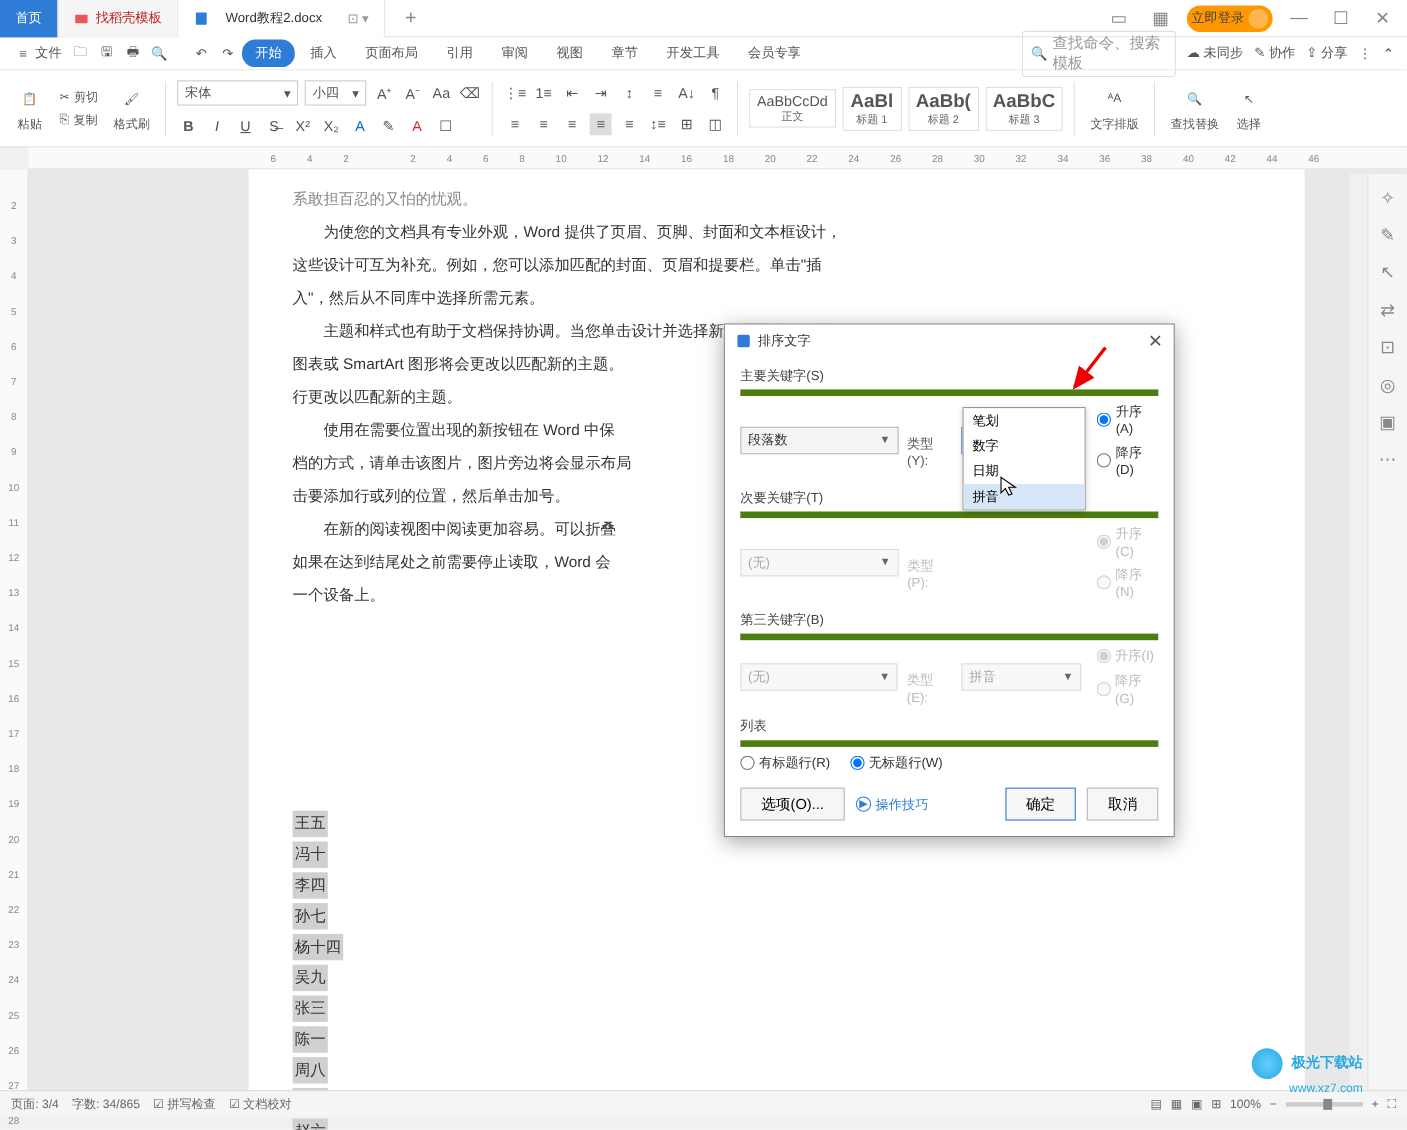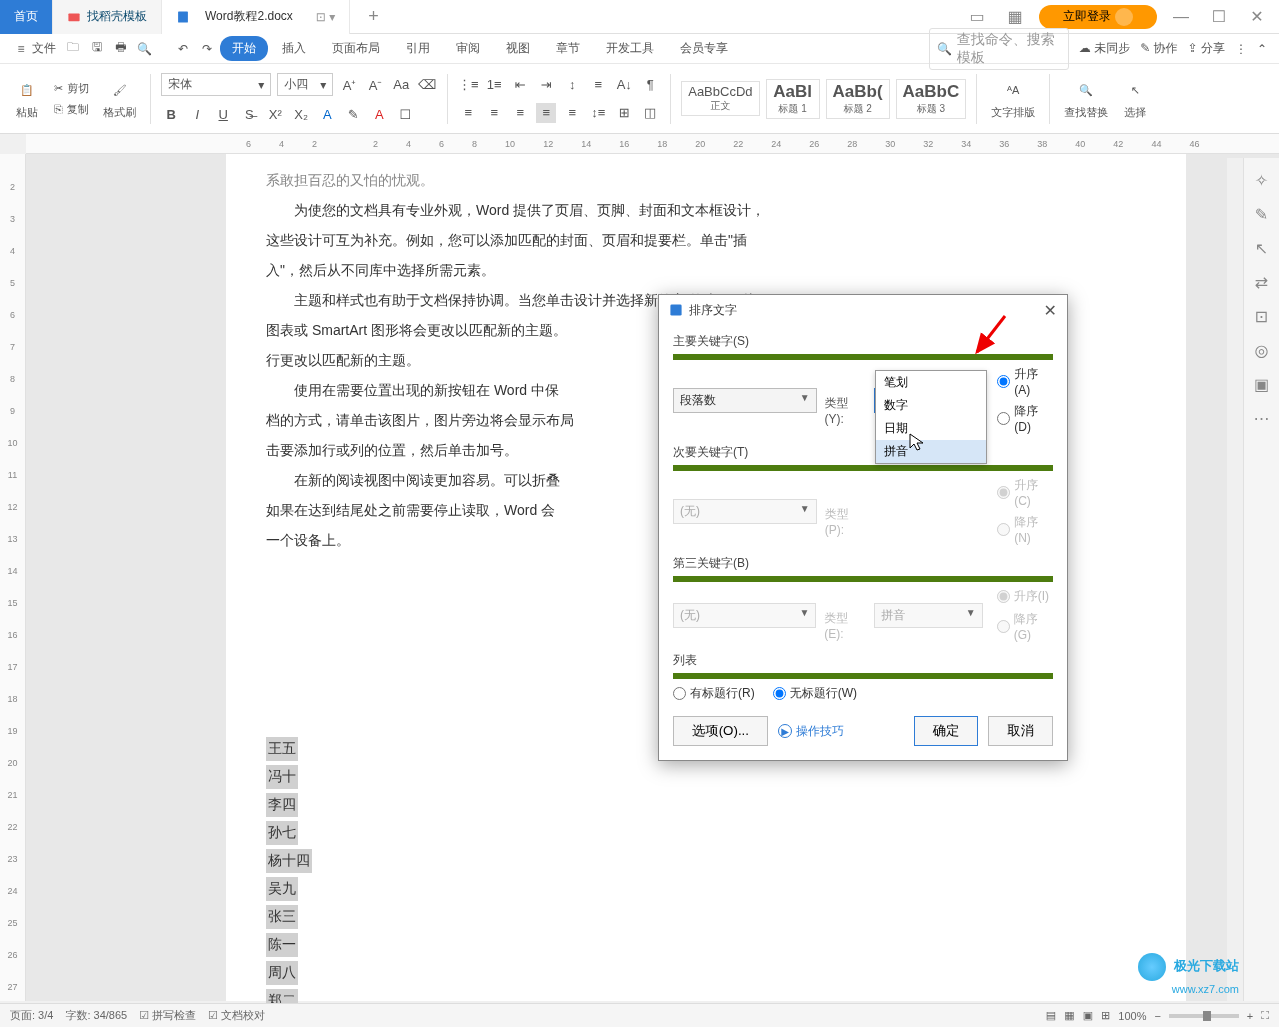--- a/index.html
+++ b/index.html
@@ -2,30 +2,30 @@
 <html><head>
 <meta charset="utf-8">
 <style>
 * { margin: 0; padding: 0; box-sizing: border-box; font-family: "Microsoft YaHei", sans-serif; }
 body { background: #f0f0f0; width: 1279px; height: 1027px; overflow: hidden; position: relative; }
 
 
 .titlebar { height: 34px; background: #fff; display: flex; align-items: center; border-bottom: 1px solid #e0e0e0; }
 .tab { height: 34px; display: flex; align-items: center; padding: 0 14px; font-size: 12px; gap: 6px; cursor: pointer; border-right: 1px solid #e8e8e8; }
 .tab.home { background: #2e7cd6; color: #fff; }
-.tab.inact { color: #0c4a6e; background: #f5f5f5; }
+.tab.inact { color: #b91c1c; background: #f5f5f5; }
 .tab.active { background: #fff; color: #333; gap: 15px; }
 .tab-icon { width: 14px; height: 14px; display: inline-flex; align-items: center; justify-content: center; }
 .tab-icon.red svg { fill: #e55; }
 .tab-icon.blue svg { fill: #2e7cd6; }
 .tab-dots { color: #999; margin-left: 8px; }
 .tab-plus { padding: 0 18px; color: #888; font-size: 18px; }
 .titlebar-right { margin-left: auto; display: flex; align-items: center; gap: 10px; padding-right: 8px; }
 .titlebar-right .winbtn { width: 28px; height: 28px; display: flex; align-items: center; justify-content: center; color: #888; }
-.login-btn { background: #ff9800; color: #000000; padding: 3px 24px; border-radius: 12px; font-size: 12px; display: flex; align-items: center; gap: 4px; }
+.login-btn { background: #ff9800; color: #404040; padding: 3px 4px; border-radius: 12px; font-size: 12px; display: flex; align-items: center; gap: 4px; }
 .login-avatar { width: 18px; height: 18px; background: #ffb74d; border-radius: 50%; }
 
 
 .menubar { height: 30px; background: #fff; display: flex; align-items: center; padding: 0 12px; border-bottom: 1px solid #e8e8e8; font-size: 12px; color: #555; gap: 2px; }
 .menubar .fileicon { width: 18px; height: 18px; display: flex; align-items: center; justify-content: center; color: #666; }
 .menubar .file { margin-right: 4px; }
 .menubar .mico { width: 22px; height: 22px; display: flex; align-items: center; justify-content: center; }
 .menubar .nav { margin-left: 14px; }
 .menubar .mtab { padding: 4px 12px; cursor: pointer; }
 .menubar .mtab.act { background: #2e7cd6; color: #fff; border-radius: 12px; }
@@ -67,21 +67,21 @@
 
 
 .dialog { position: absolute; left: 658px; top: 294px; width: 410px; background: #fff; border: 1px solid #888; box-shadow: 0 4px 18px rgba(0,0,0,0.35); font-size: 12px; color: #333; }
 .dlg-title { height: 30px; display: flex; align-items: center; padding: 0 10px; gap: 6px; }
 .dlg-title .dico { width: 14px; height: 14px; }
 .dlg-title .close { margin-left: auto; font-size: 16px; color: #555; cursor: pointer; }
 .dlg-body { padding: 8px 14px 14px 14px; }
 .dlg-sec { margin-bottom: 10px; }
 .dlg-sec .sec-lbl { margin-bottom: 6px; color: #444; border-bottom: 6px solid #4d7c0f; padding-bottom: 4px; }
 .dlg-row { display: flex; align-items: center; gap: 8px; margin-bottom: 6px; }
-.dlg-sel { border: 1px solid #bbb; background: #f4f4f4; padding: 3px 6px; display: flex; justify-content: space-between; }
+.dlg-sel { border: 1px solid #bbb; background: #f4f4f4; padding: 3px 6px; display: flex; align-items: center; justify-content: space-between; }
 .dlg-sel.wide { width: 148px; }
 .dlg-sel.mid { width: 112px; }
 .dlg-sel.disabled { color: #aaa; background: #f8f8f8; border-color: #ddd; }
 .dlg-sel .arr { color: #666; font-size: 10px; }
 .dlg-lbl2 { color: #555; margin-top: 20px; }
 .dlg-lbl2.dis { color: #bbb; }
 .dlg-radio { display: flex; align-items: center; gap: 4px; }
 .dlg-radio input { margin: 0; }
 .dlg-radio.dis { color: #bbb; }
 .dlg-foot { display: flex; align-items: center; gap: 10px; margin-top: 14px; }
@@ -89,21 +89,21 @@
 .dlg-btn.primary { border-color: #2e7cd6; }
 .dlg-link { color: #2e7cd6; display: flex; align-items: center; gap: 4px; }
 .dlg-foot .spacer { flex: 1; }
 .dropdown { position: absolute; background: #fff; border: 1px solid #999; box-shadow: 0 2px 6px rgba(0,0,0,0.2); font-size: 12px; width: 112px; }
 .dropdown .opt { padding: 3px 8px; cursor: pointer; }
 .dropdown .opt.sel { background: #d6e6f7; }
 .arrow-annot { position: absolute; left: 963px; top: 312px; pointer-events: none; }
 .cursor-annot { position: absolute; left: 908px; top: 432px; pointer-events: none; }
 
 
-.statusbar { position: absolute; bottom: 0; left: 0; right: 0; height: 24px; background: #f5f5f5; border-top: 1px solid #ddd; display: flex; align-items: center; padding: 0 10px; font-size: 11px; color: #666; gap: 12px; }
+.statusbar { position: absolute; bottom: 12px; left: 0; right: 0; height: 24px; background: #f5f5f5; border-top: 1px solid #ddd; display: flex; align-items: center; padding: 0 10px; font-size: 11px; color: #666; gap: 12px; }
 .statusbar .right { margin-left: auto; display: flex; align-items: center; gap: 8px; }
 
 
 .watermark { position: absolute; right: 40px; bottom: 30px; font-size: 13px; color: #29a9e0; text-align: right; line-height: 1.2; }
 .watermark .logo { width: 28px; height: 28px; background: radial-gradient(circle,#6cf,#29a9e0); border-radius: 50%; display: inline-block; vertical-align: middle; margin-right: 4px; }
 .watermark .url { color: #29a9e0; font-size: 11px; }
 </style>
 </head>
 <body>
 

